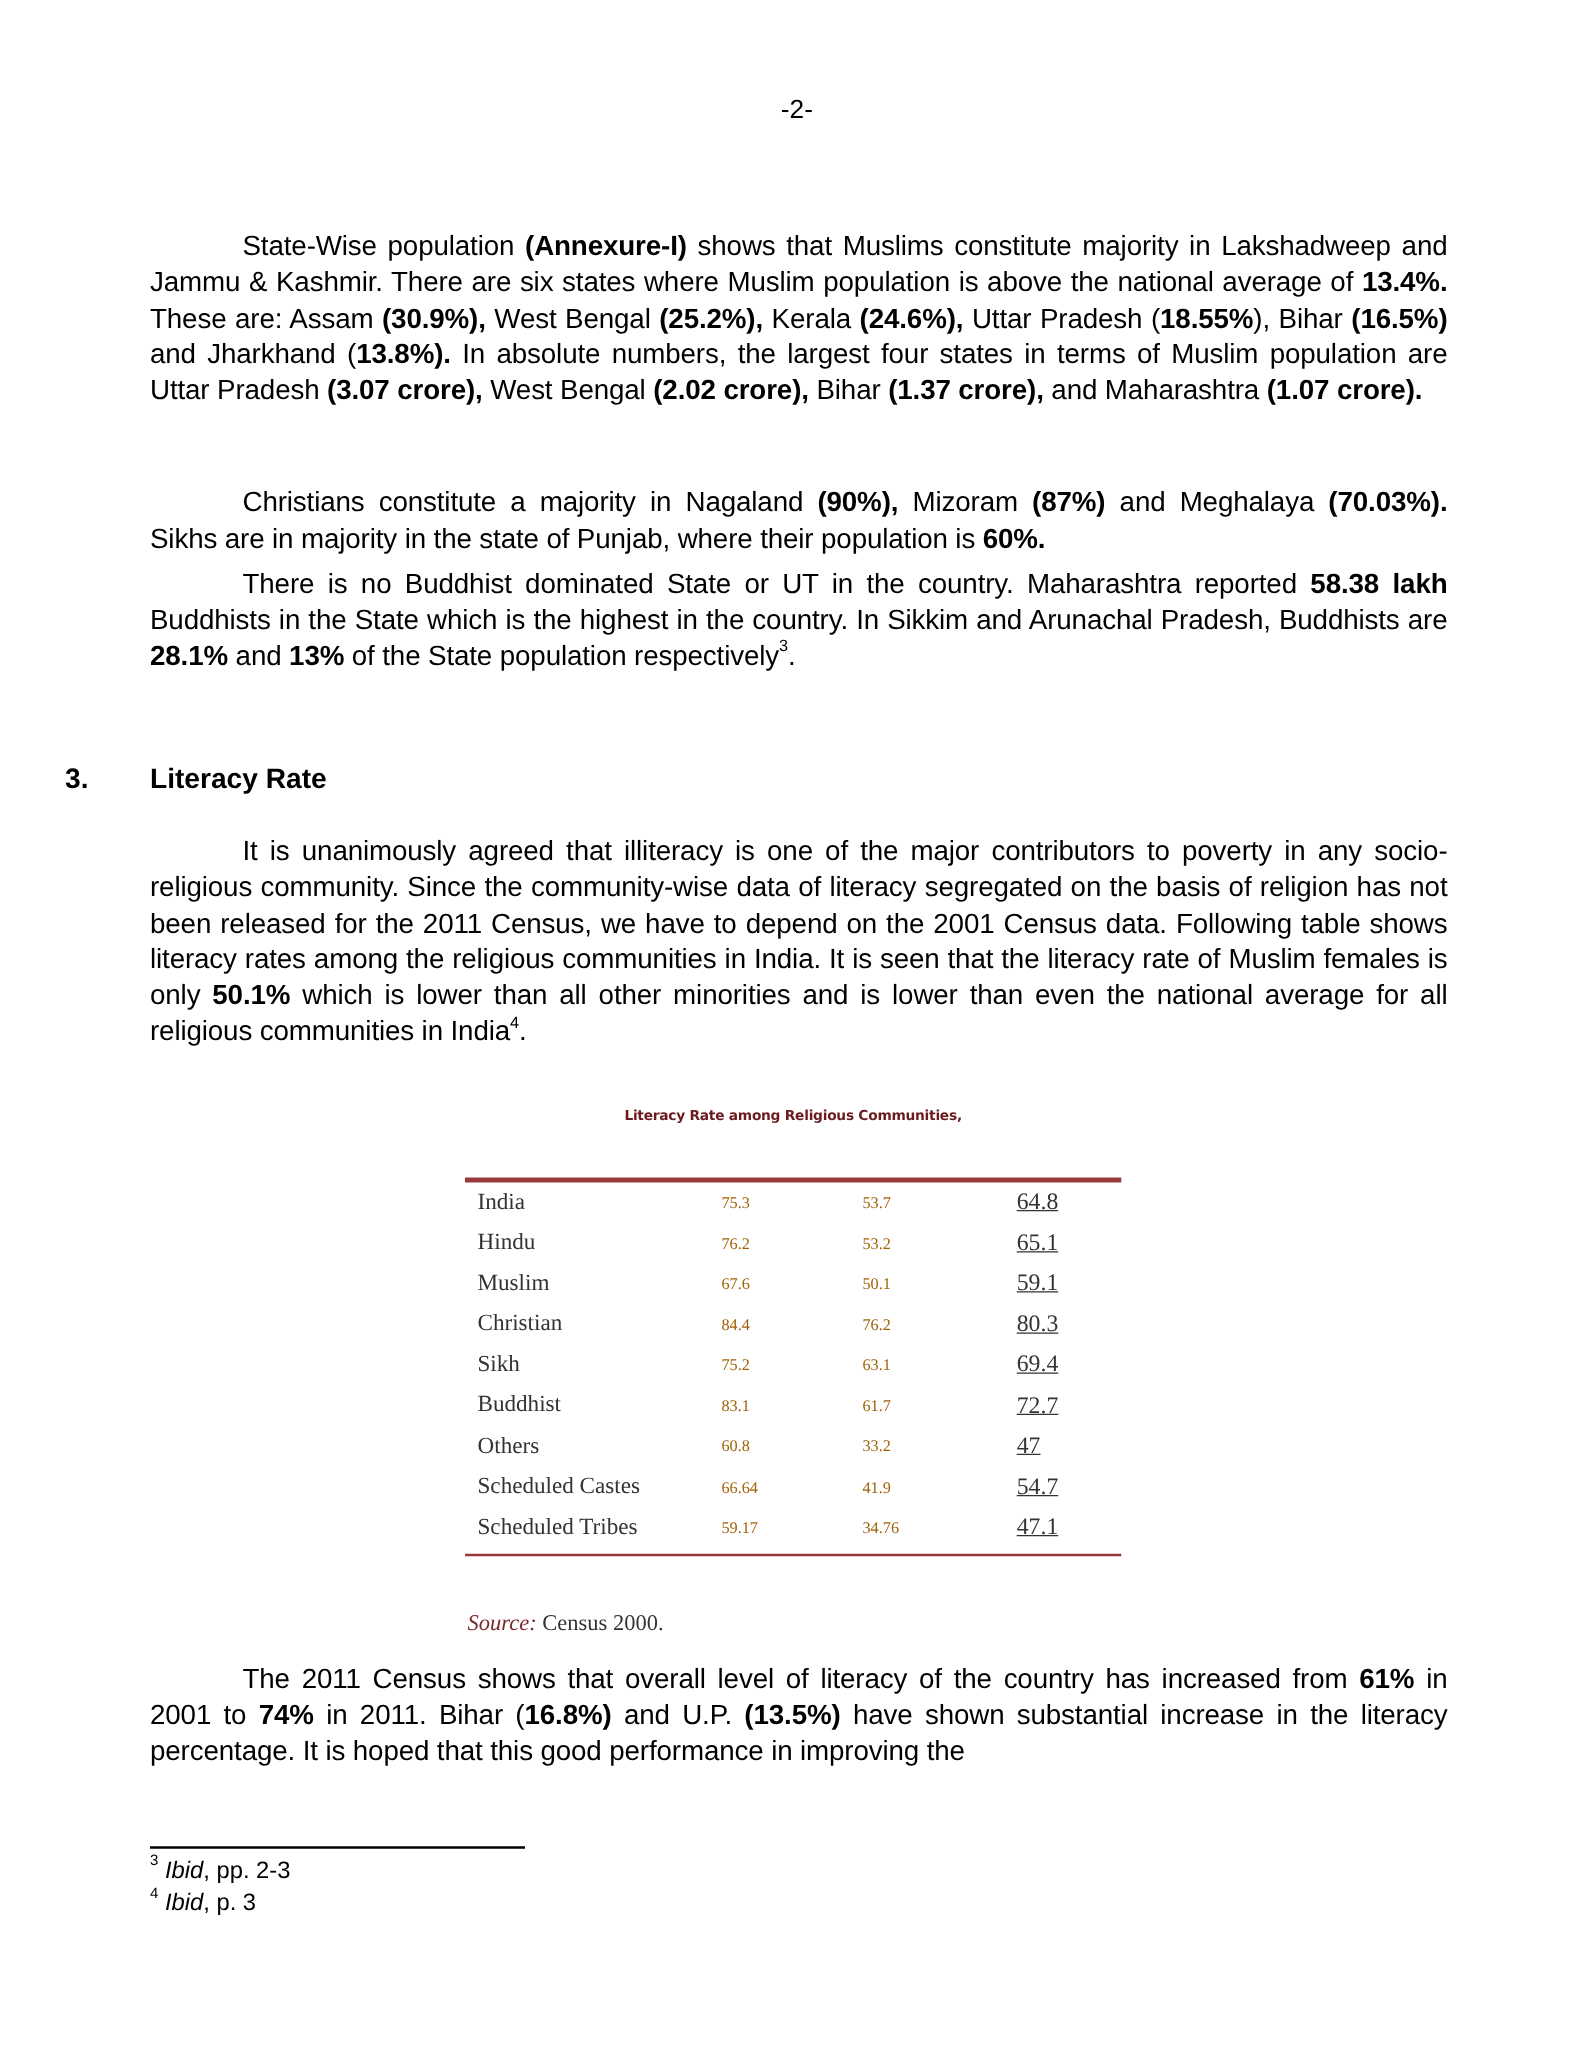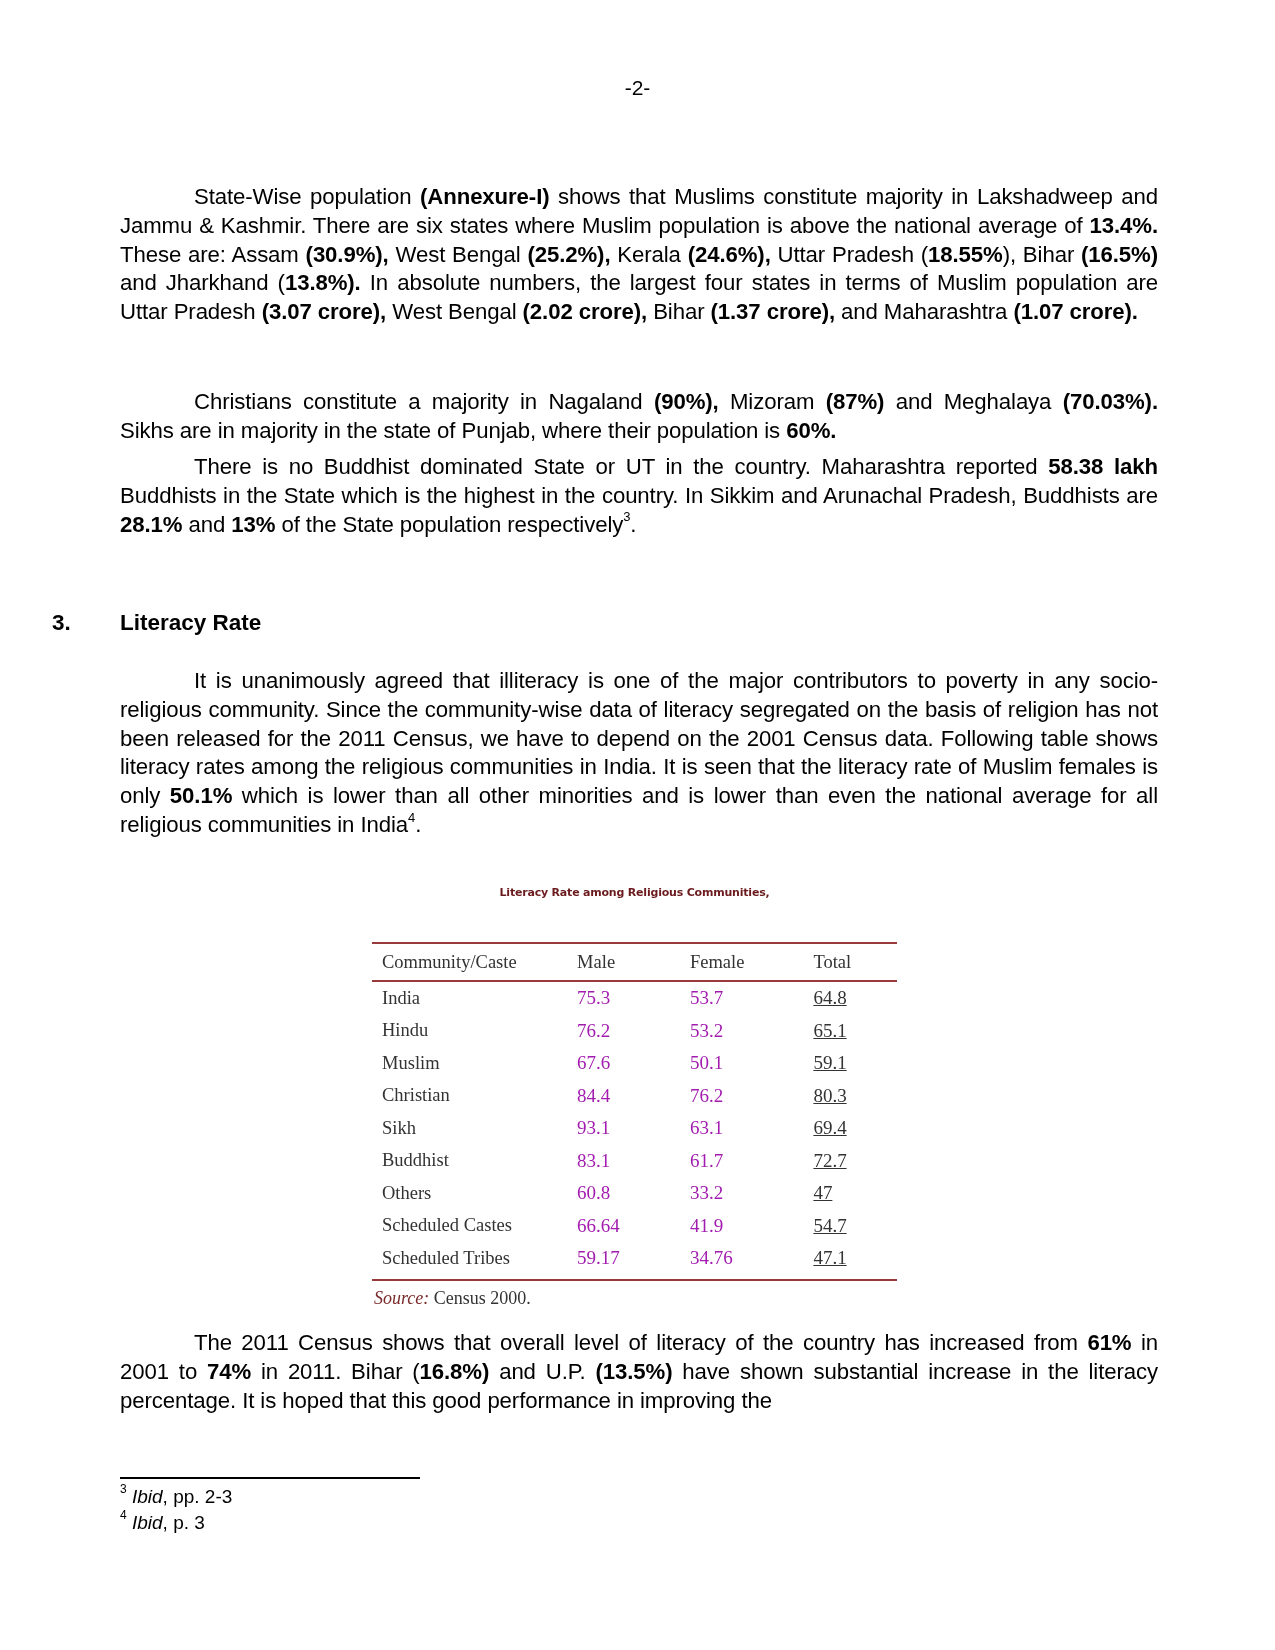--- a/index.html
+++ b/index.html
@@ -21,21 +21,21 @@
                color: #6b1b1e; line-height: 24px; letter-spacing: -0.2px; }
   .tbl { position: absolute; left: 372px; top: 942px; width: 525px;
          font-family: "Liberation Serif", serif; font-size: 18.5px; color: #333; }
   .rule { height: 2px; background: #9a3b3b; }
   .row { display: flex; height: 32.5px; align-items: center; }
   .hdr { height: 36px; }
   .c0 { width: 203px; padding-left: 10px; }
   .c1 { width: 107px; padding-left: 0; }
   .c2 { width: 118px; padding-left: 10px; }
   .c3 { width: 87px; padding-left: 10px; }
-  .num-light { color: #a21caf; font-size: 19px; }
+  .num-light { color: #a16207; font-size: 13px; }
   .num-dark { color: #333; font-size: 19px; text-decoration: underline; }
   .source { position: absolute; left: 374px; top: 1288px; font-family: "Liberation Serif", serif;
             font-size: 18px; color: #333; }
   .source i { color: #7a2a2a; }
 
   .fn-rule { position: absolute; left: 120px; top: 1477px; width: 300px; height: 1.5px; background: #000; }
   .fn { position: absolute; left: 120px; font-size: 19px; }
   .fn sup { font-size: 12px; top: -3px; }
 </style>
 </head>
@@ -53,26 +53,20 @@
 </div>
 
 <div class="para" style="top:667px"><span class="indent"></span><span>It is unanimously agreed that illiteracy is one of the major contributors to poverty in any socio-religious community. Since the community-wise data of literacy segregated on the basis of religion has not been released for the 2011 Census, we have to depend on the 2001 Census data. Following table shows literacy rates among the religious communities in India. It is seen that the literacy rate of Muslim females is only </span><b>50.1%</b><span> which is lower than all other minorities and is lower than even the national average for all religious communities in India</span><sup>4</sup><span>.</span></div>
 
 <div class="tbl-title" style="top:881px">
   <div>Literacy Rate among Religious Communities,</div>
 </div>
 
 <div class="tbl">
   <div class="rule"></div>
-  <div class="row hdr">
-    <div class="c0">Community/Caste</div>
-    <div class="c1">Male</div>
-    <div class="c2">Female</div>
-    <div class="c3">Total</div>
-  </div>
   <div class="rule"></div>
   <div id="tbody">
       <div class="row">
         <div class="c0">India</div>
         <div class="c1 num-light">75.3</div>
         <div class="c2 num-light">53.7</div>
         <div class="c3 num-dark">64.8</div>
       </div>
       <div class="row">
         <div class="c0">Hindu</div>
@@ -87,21 +81,21 @@
         <div class="c3 num-dark">59.1</div>
       </div>
       <div class="row">
         <div class="c0">Christian</div>
         <div class="c1 num-light">84.4</div>
         <div class="c2 num-light">76.2</div>
         <div class="c3 num-dark">80.3</div>
       </div>
       <div class="row">
         <div class="c0">Sikh</div>
-        <div class="c1 num-light">93.1</div>
+        <div class="c1 num-light">75.2</div>
         <div class="c2 num-light">63.1</div>
         <div class="c3 num-dark">69.4</div>
       </div>
       <div class="row">
         <div class="c0">Buddhist</div>
         <div class="c1 num-light">83.1</div>
         <div class="c2 num-light">61.7</div>
         <div class="c3 num-dark">72.7</div>
       </div>
       <div class="row">

